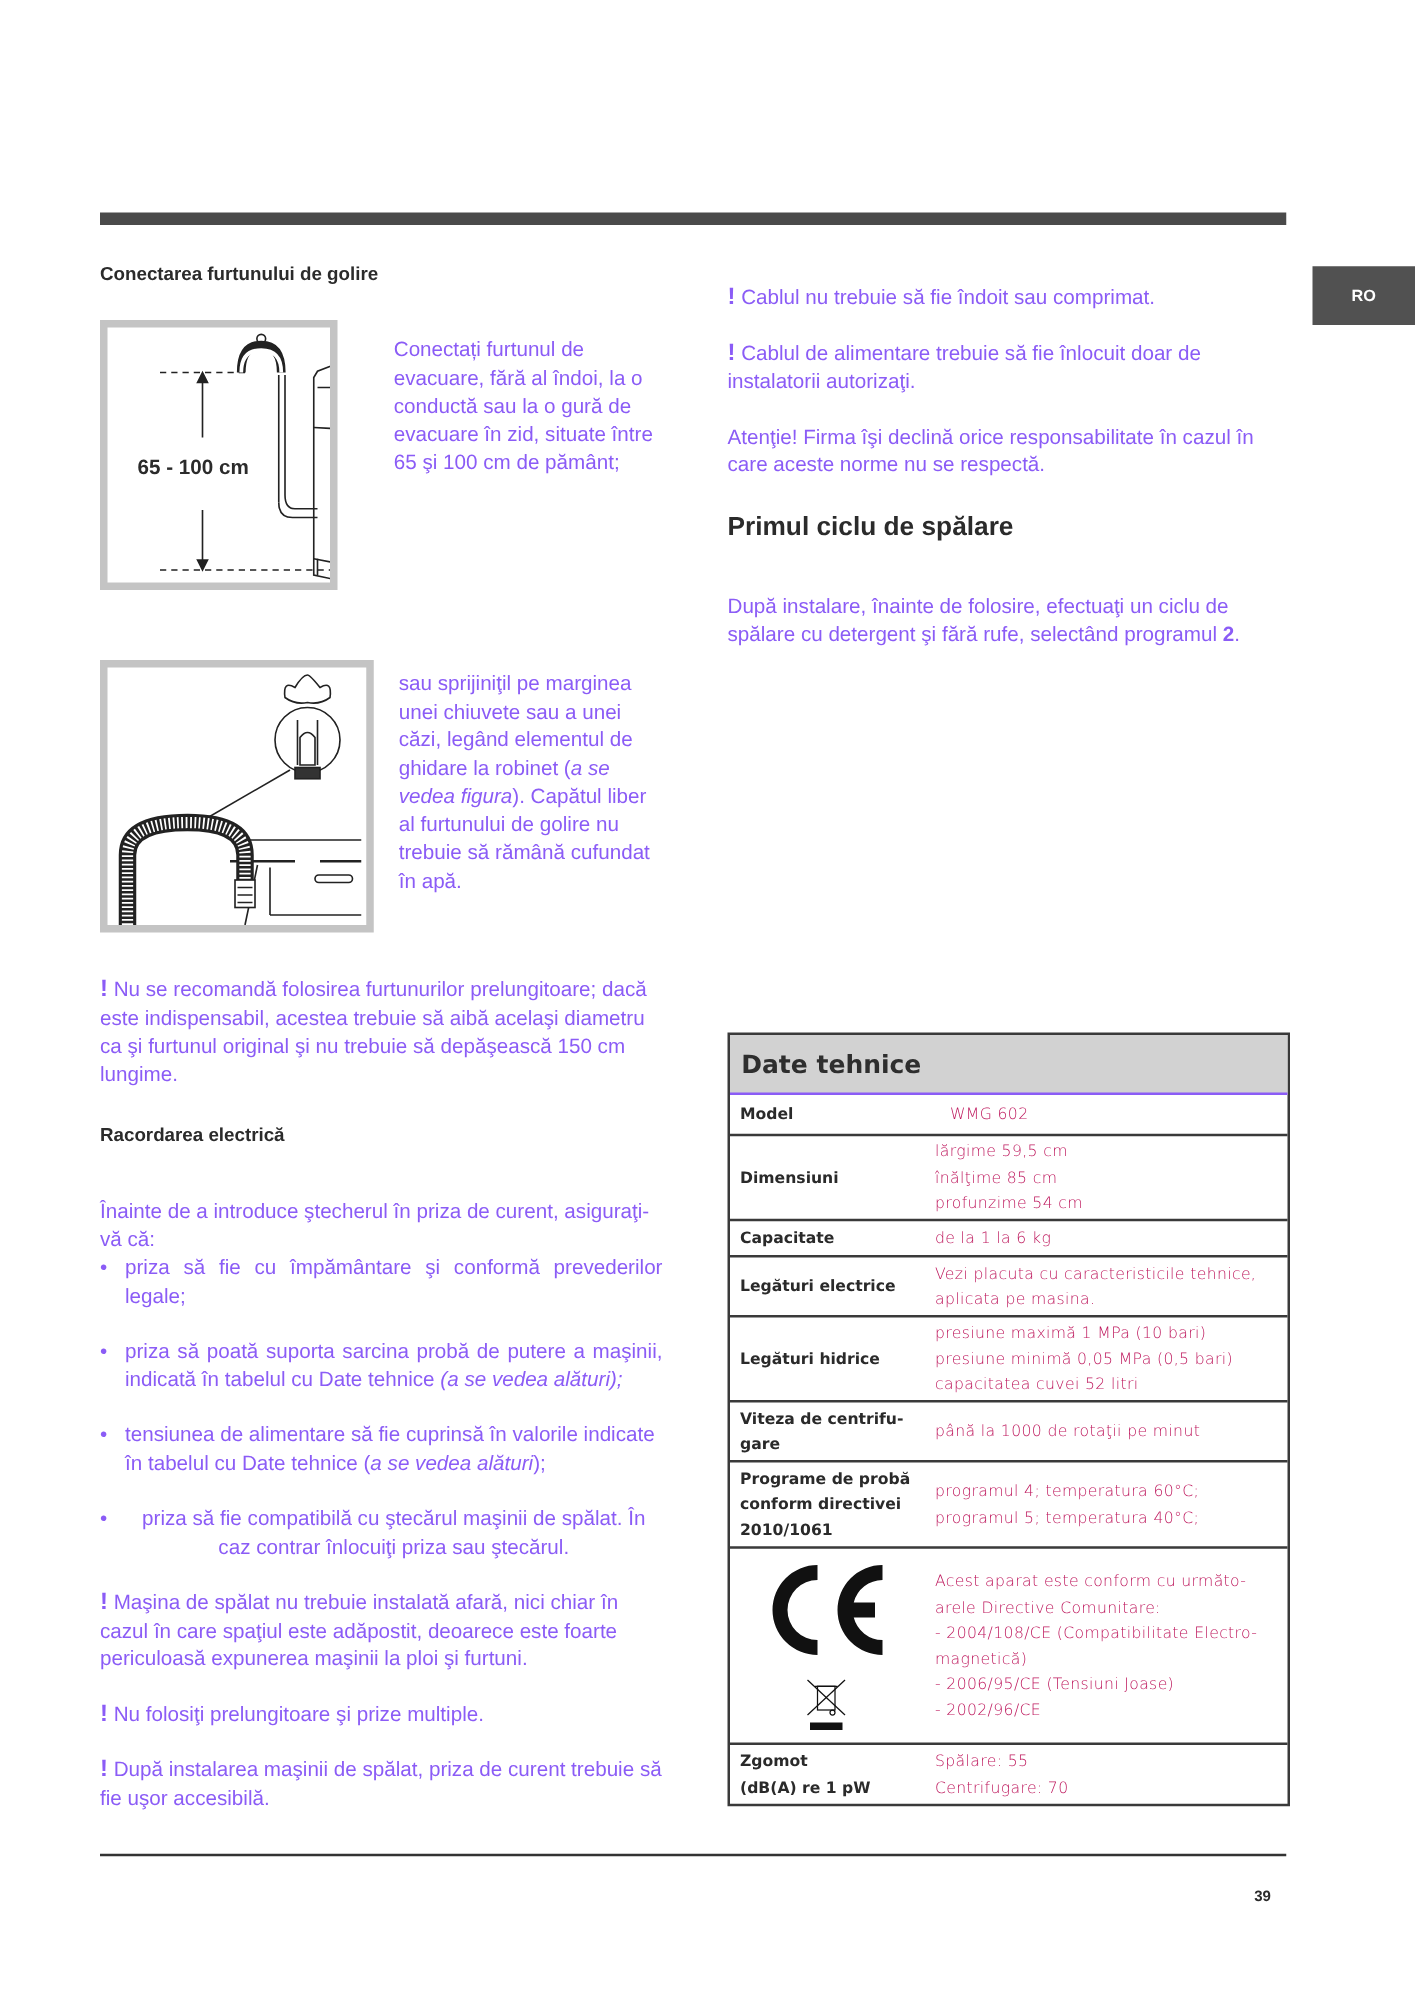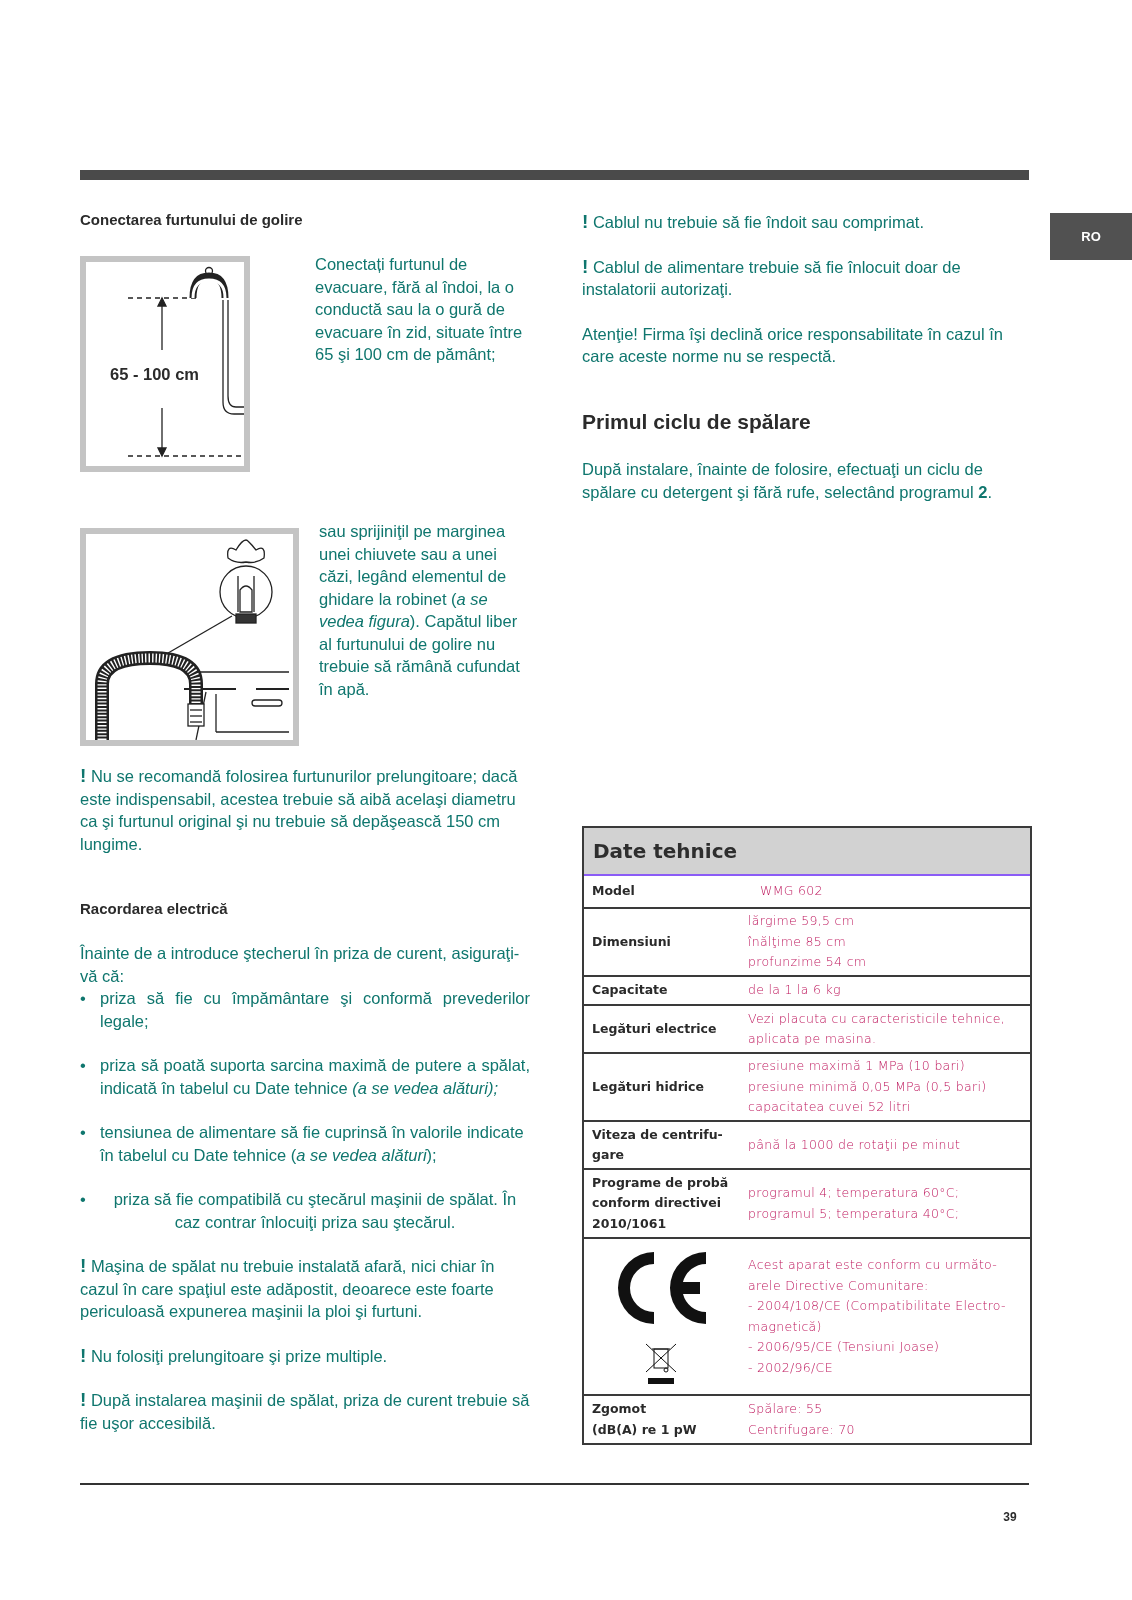--- a/index.html
+++ b/index.html
@@ -4,21 +4,21 @@
   <style>
     html, body { margin: 0; padding: 0; background: #ffffff; }
     body { width: 1132px; height: 1600px; position: relative; overflow: hidden;
            font-family: "Liberation Sans", sans-serif; color: #2b2b2b; }
     .abs { position: absolute; }
     .topbar { left: 80px; top: 170px; width: 949px; height: 10px; background: #4a4a4a; }
     .ro-badge { left: 1050px; top: 213px; width: 82px; height: 47px; background: #515151;
                 color: #fff; font-weight: bold; font-size: 13px; display: flex;
                 align-items: center; justify-content: center; }
     .h3 { font-weight: bold; font-size: 15px; color: #2b2b2b; }
-    .body { font-size: 16.5px; line-height: 22.5px; color: #0f766e; }
+    .body { font-size: 16.5px; line-height: 22.5px; color: #8b5cf6; margin-top: 16px; }
     .bang { font-weight: bold; font-size: 19px; }
     .h2 { font-weight: bold; font-size: 21px; color: #2b2b2b; }
     .fig { border: 6px solid #c4c4c4; background: #fff; box-sizing: border-box; overflow: hidden; }
     .bullets { list-style: none; margin: 0; padding: 0; }
     .bullets li { position: relative; padding-left: 20px; margin-bottom: 22px; text-align: justify; }
     .bullets li::before { content: "•"; position: absolute; left: 0; top: 0; }
     .bullets li.last { margin-bottom: 0; }
     .footer-line { left: 80px; top: 1483px; width: 949px; height: 2px; background: #333; }
     .page-num { left: 990px; top: 1510px; width: 40px; text-align: center; font-weight: bold; font-size: 12px; }
 
@@ -37,21 +37,21 @@
                      justify-content: center; box-sizing: border-box; }
   </style>
 </head>
 <body>
 
 <div class="abs topbar"></div>
 <div class="abs ro-badge">RO</div>
 
 <div class="abs h3" style="left:80px; top:211px;">Conectarea furtunului de golire</div>
 
-<div class="abs fig" style="left:80px; top:256px; width:170px; height:216px;">
+<div class="abs fig" style="left:80px; top:256px; width:190px; height:216px;">
   <svg width="202" height="204" viewBox="0 0 202 204">
     <g fill="none" stroke="#222" stroke-width="1.3">
 
       <line x1="42" y1="36" x2="112" y2="36" stroke-dasharray="5,4"></line>
       <line x1="42" y1="194" x2="180" y2="194" stroke-dasharray="5,4"></line>
 
       <line x1="76" y1="40" x2="76" y2="88"></line>
       <line x1="76" y1="146" x2="76" y2="190"></line>
       <polygon points="72,44 76,36 80,44" fill="#222"></polygon>
       <polygon points="72,186 76,194 80,186" fill="#222"></polygon>
@@ -116,21 +116,21 @@
 <div class="abs body" style="left:80px; top:765px; width:440px;">
   <span class="bang">!</span> <span>Nu se recomandă folosirea furtunurilor prelungitoare; dacă este indispensabil, acestea trebuie să aibă acelaşi diametru ca şi furtunul original şi nu trebuie să depăşească 150 cm lungime.</span>
 </div>
 
 <div class="abs h3" style="left:80px; top:900px;">Racordarea electrică</div>
 
 <div class="abs body" style="left:80px; top:942px; width:450px;">
   <div>Înainte de a introduce ştecherul în priza de curent, asiguraţi-vă că:</div>
   <ul class="bullets">
     <li><span>priza să fie cu împământare şi conformă prevederilor legale;</span></li>
-    <li><span>priza să poată suporta sarcina maximă de putere a spălat, indicată în tabelul cu Date tehnice </span><i>(a se vedea alături);</i></li>
+    <li><span>priza să poată suporta sarcina probă de putere a maşinii, indicată în tabelul cu Date tehnice </span><i>(a se vedea alături);</i></li>
     <li style="text-align:left;"><span>tensiunea de alimentare să fie cuprinsă în valorile indicate în tabelul cu Date tehnice (</span><i>a se vedea alături</i><span>);</span></li>
     <li class="last" style="text-align:center;"><span>priza să fie compatibilă cu ştecărul maşinii de spălat. În caz contrar înlocuiţi priza sau ştecărul.</span></li>
   </ul>
   <div style="margin-top:22px;"><span class="bang">!</span> <span>Maşina de spălat nu trebuie instalată afară, nici chiar în cazul în care spaţiul este adăpostit, deoarece este foarte periculoasă expunerea maşinii la ploi şi furtuni.</span></div>
   <div style="margin-top:22px;"><span class="bang">!</span> <span>Nu folosiţi prelungitoare şi prize multiple.</span></div>
   <div style="margin-top:22px;"><span class="bang">!</span> <span>După instalarea maşinii de spălat, priza de curent trebuie să fie uşor accesibilă.</span></div>
 </div>
 
 <div class="abs body" style="left:582px; top:211px; width:450px;">
   <div><span class="bang">!</span> <span>Cablul nu trebuie să fie îndoit sau comprimat.</span></div>

